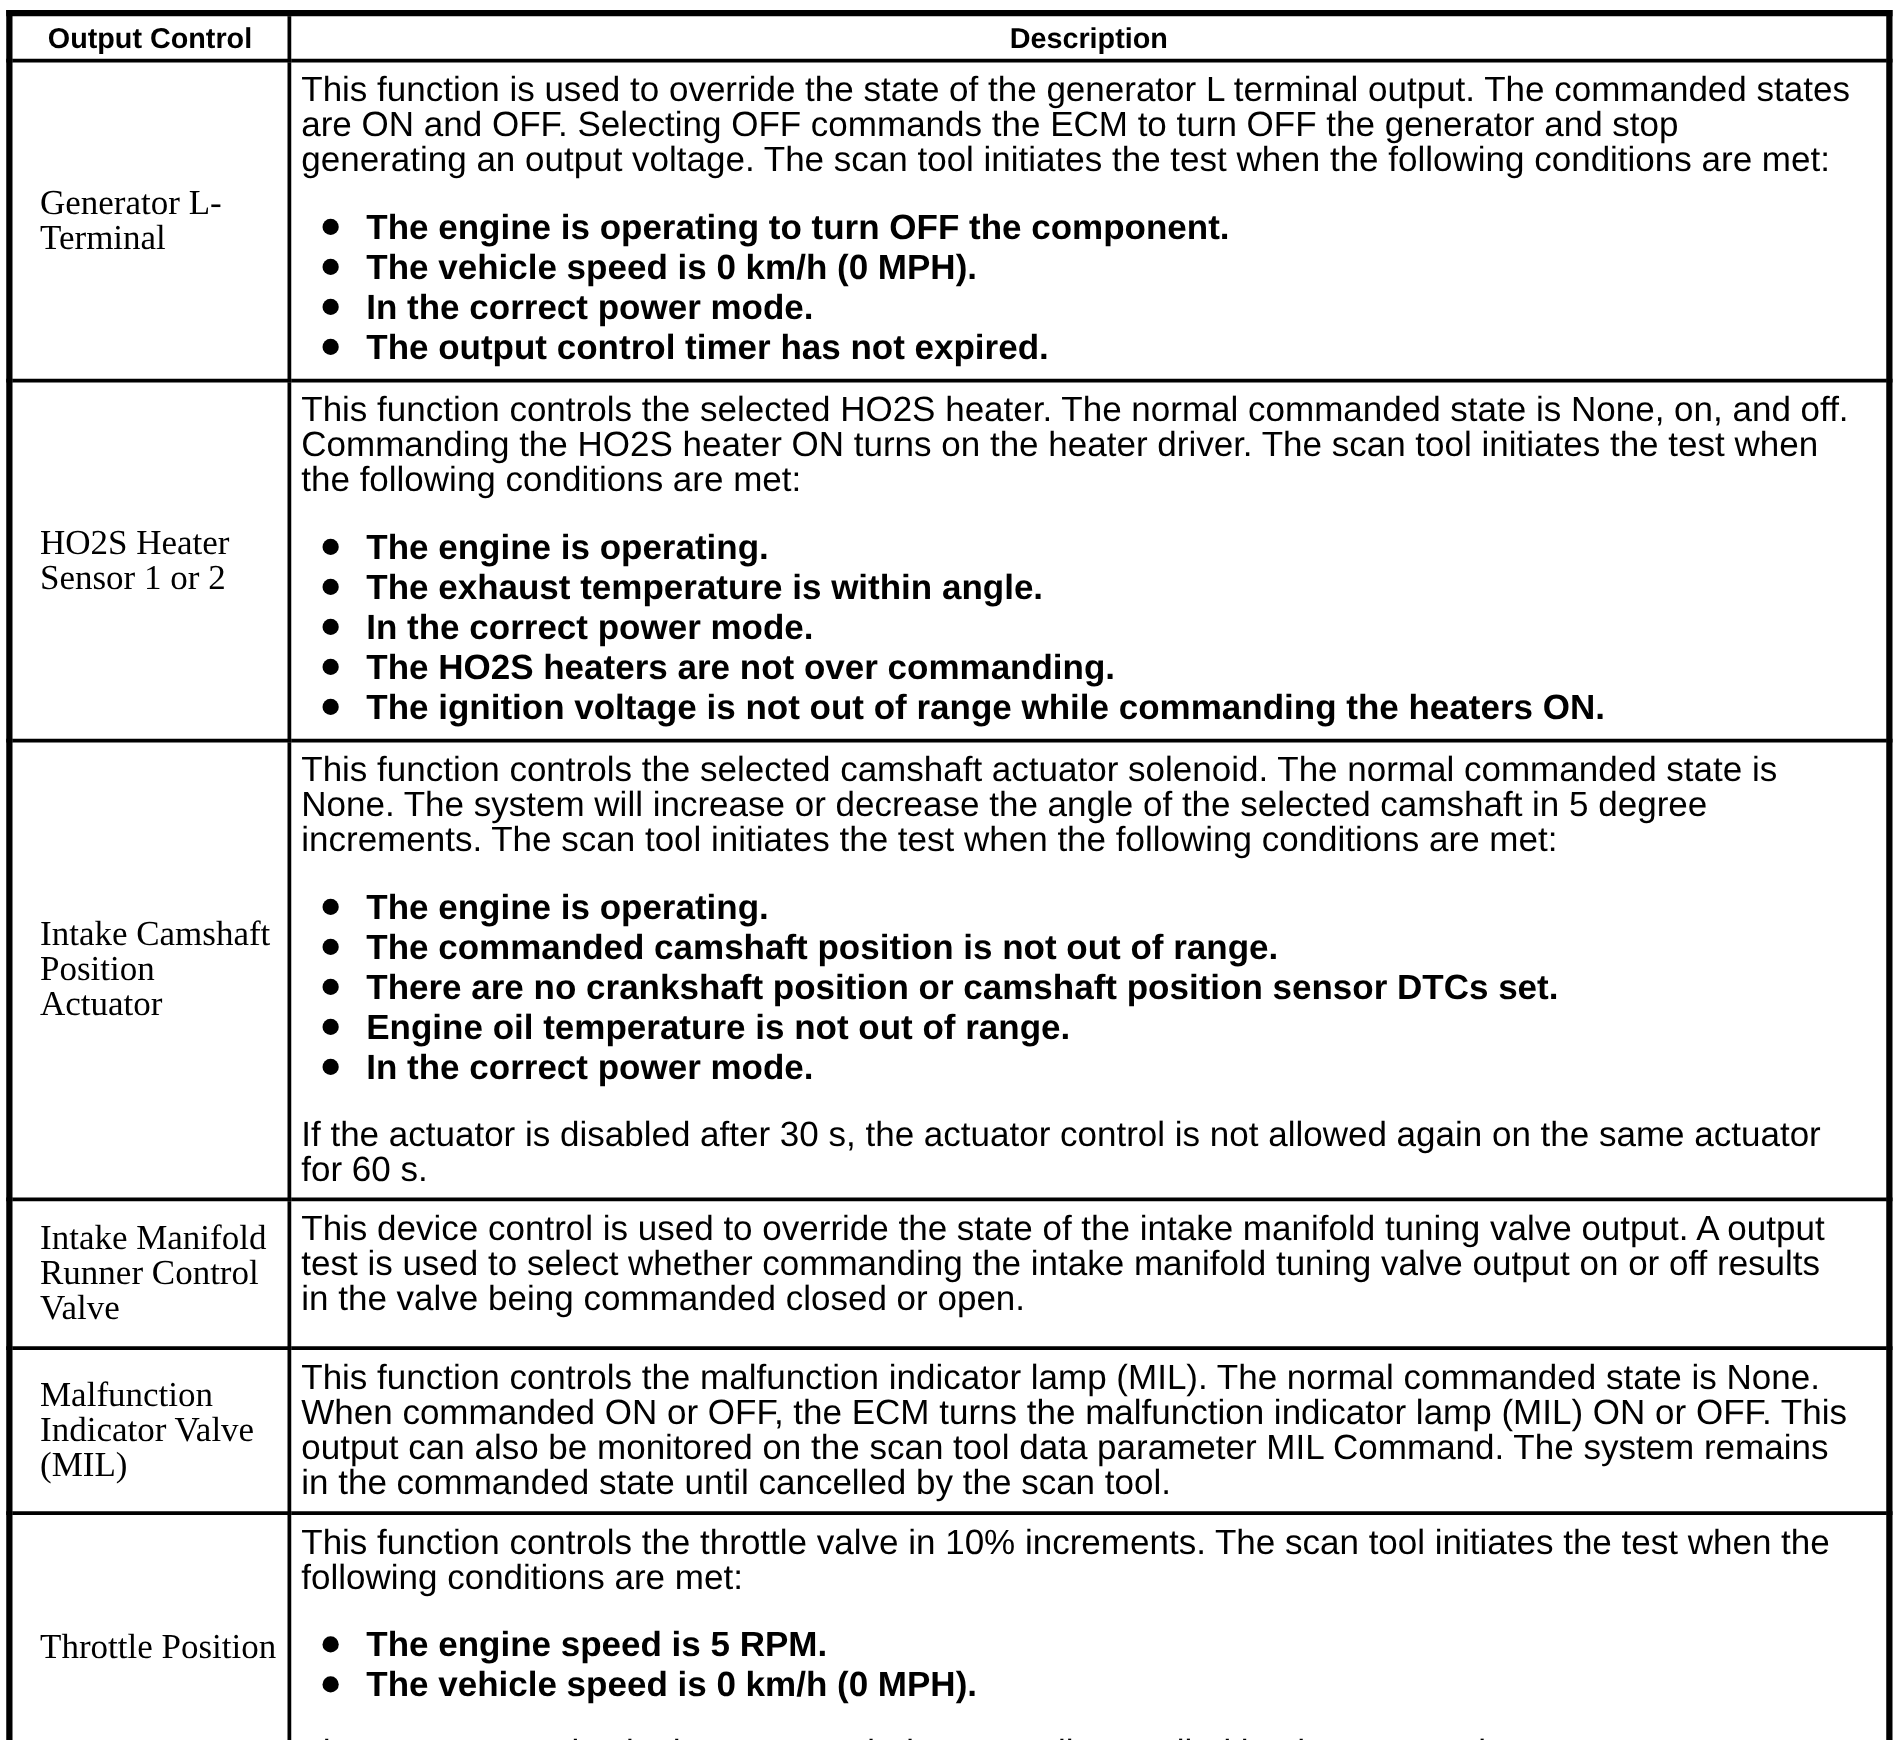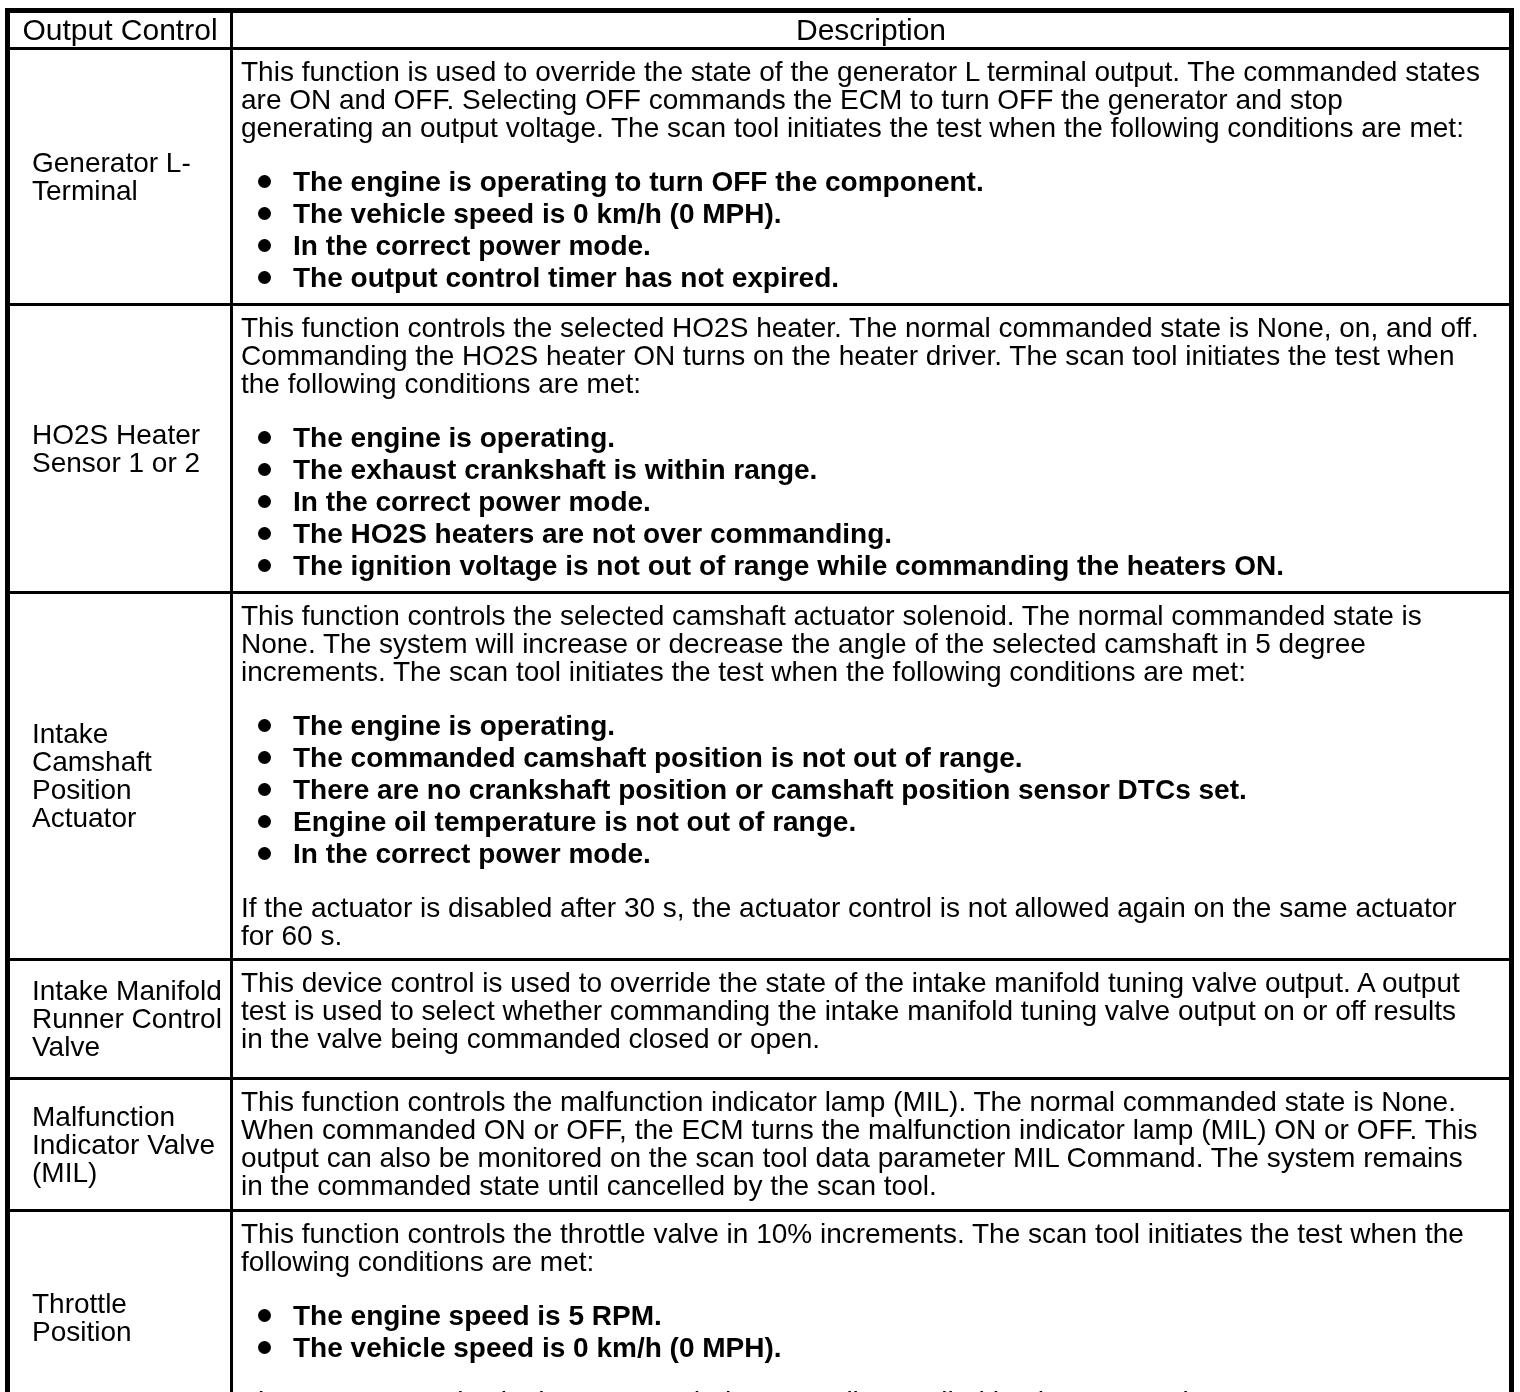--- a/index.html
+++ b/index.html
@@ -24,29 +24,30 @@
     border: 5px solid #000;
   }
   .oc-table th, .oc-table td {
     border: 3px solid #000;
     font-size: 28px;
     line-height: 28px;
   }
   .oc-table col.c-control { width: 224px; }
   .oc-table th {
     height: 38px;
-    font-weight: normal;
+    font-weight: bold;
     text-align: center;
     padding: 2px 4px;
-    font-size: 30px;
+    font-size: 23px;
   }
   td.control-cell {
     vertical-align: middle;
     text-align: left;
     padding: 6px 6px 6px 22px;
+    font-family: Liberation Serif, serif;
   }
   td.desc-cell {
     vertical-align: top;
     padding: 8px 28px 8px 8px;
   }
   .desc-cell p { margin: 0; }
   ul.bullets {
     list-style: none;
     margin: 26px 0 0 0;
     padding: 0;
@@ -102,21 +103,21 @@
         </ul>
       </td>
     </tr>
 
     <tr class="r1">
       <td class="control-cell">HO2S Heater Sensor 1 or 2</td>
       <td class="desc-cell">
         <p>This function controls the selected HO2S heater. The normal commanded state is None, on, and off. Commanding the HO2S heater ON turns on the heater driver. The scan tool initiates the test when the following conditions are met:</p>
         <ul class="bullets">
           <li><span class="bullet"></span><span>The engine is operating.</span></li>
-          <li><span class="bullet"></span><span>The exhaust crankshaft is within range.</span></li>
+          <li><span class="bullet"></span><span>The exhaust temperature is within angle.</span></li>
           <li><span class="bullet"></span><span>In the correct power mode.</span></li>
           <li><span class="bullet"></span><span>The HO2S heaters are not over commanding.</span></li>
           <li><span class="bullet"></span><span>The ignition voltage is not out of range while commanding the heaters ON.</span></li>
         </ul>
       </td>
     </tr>
 
     <tr class="r2">
       <td class="control-cell">Intake Camshaft Position Actuator</td>
       <td class="desc-cell">

